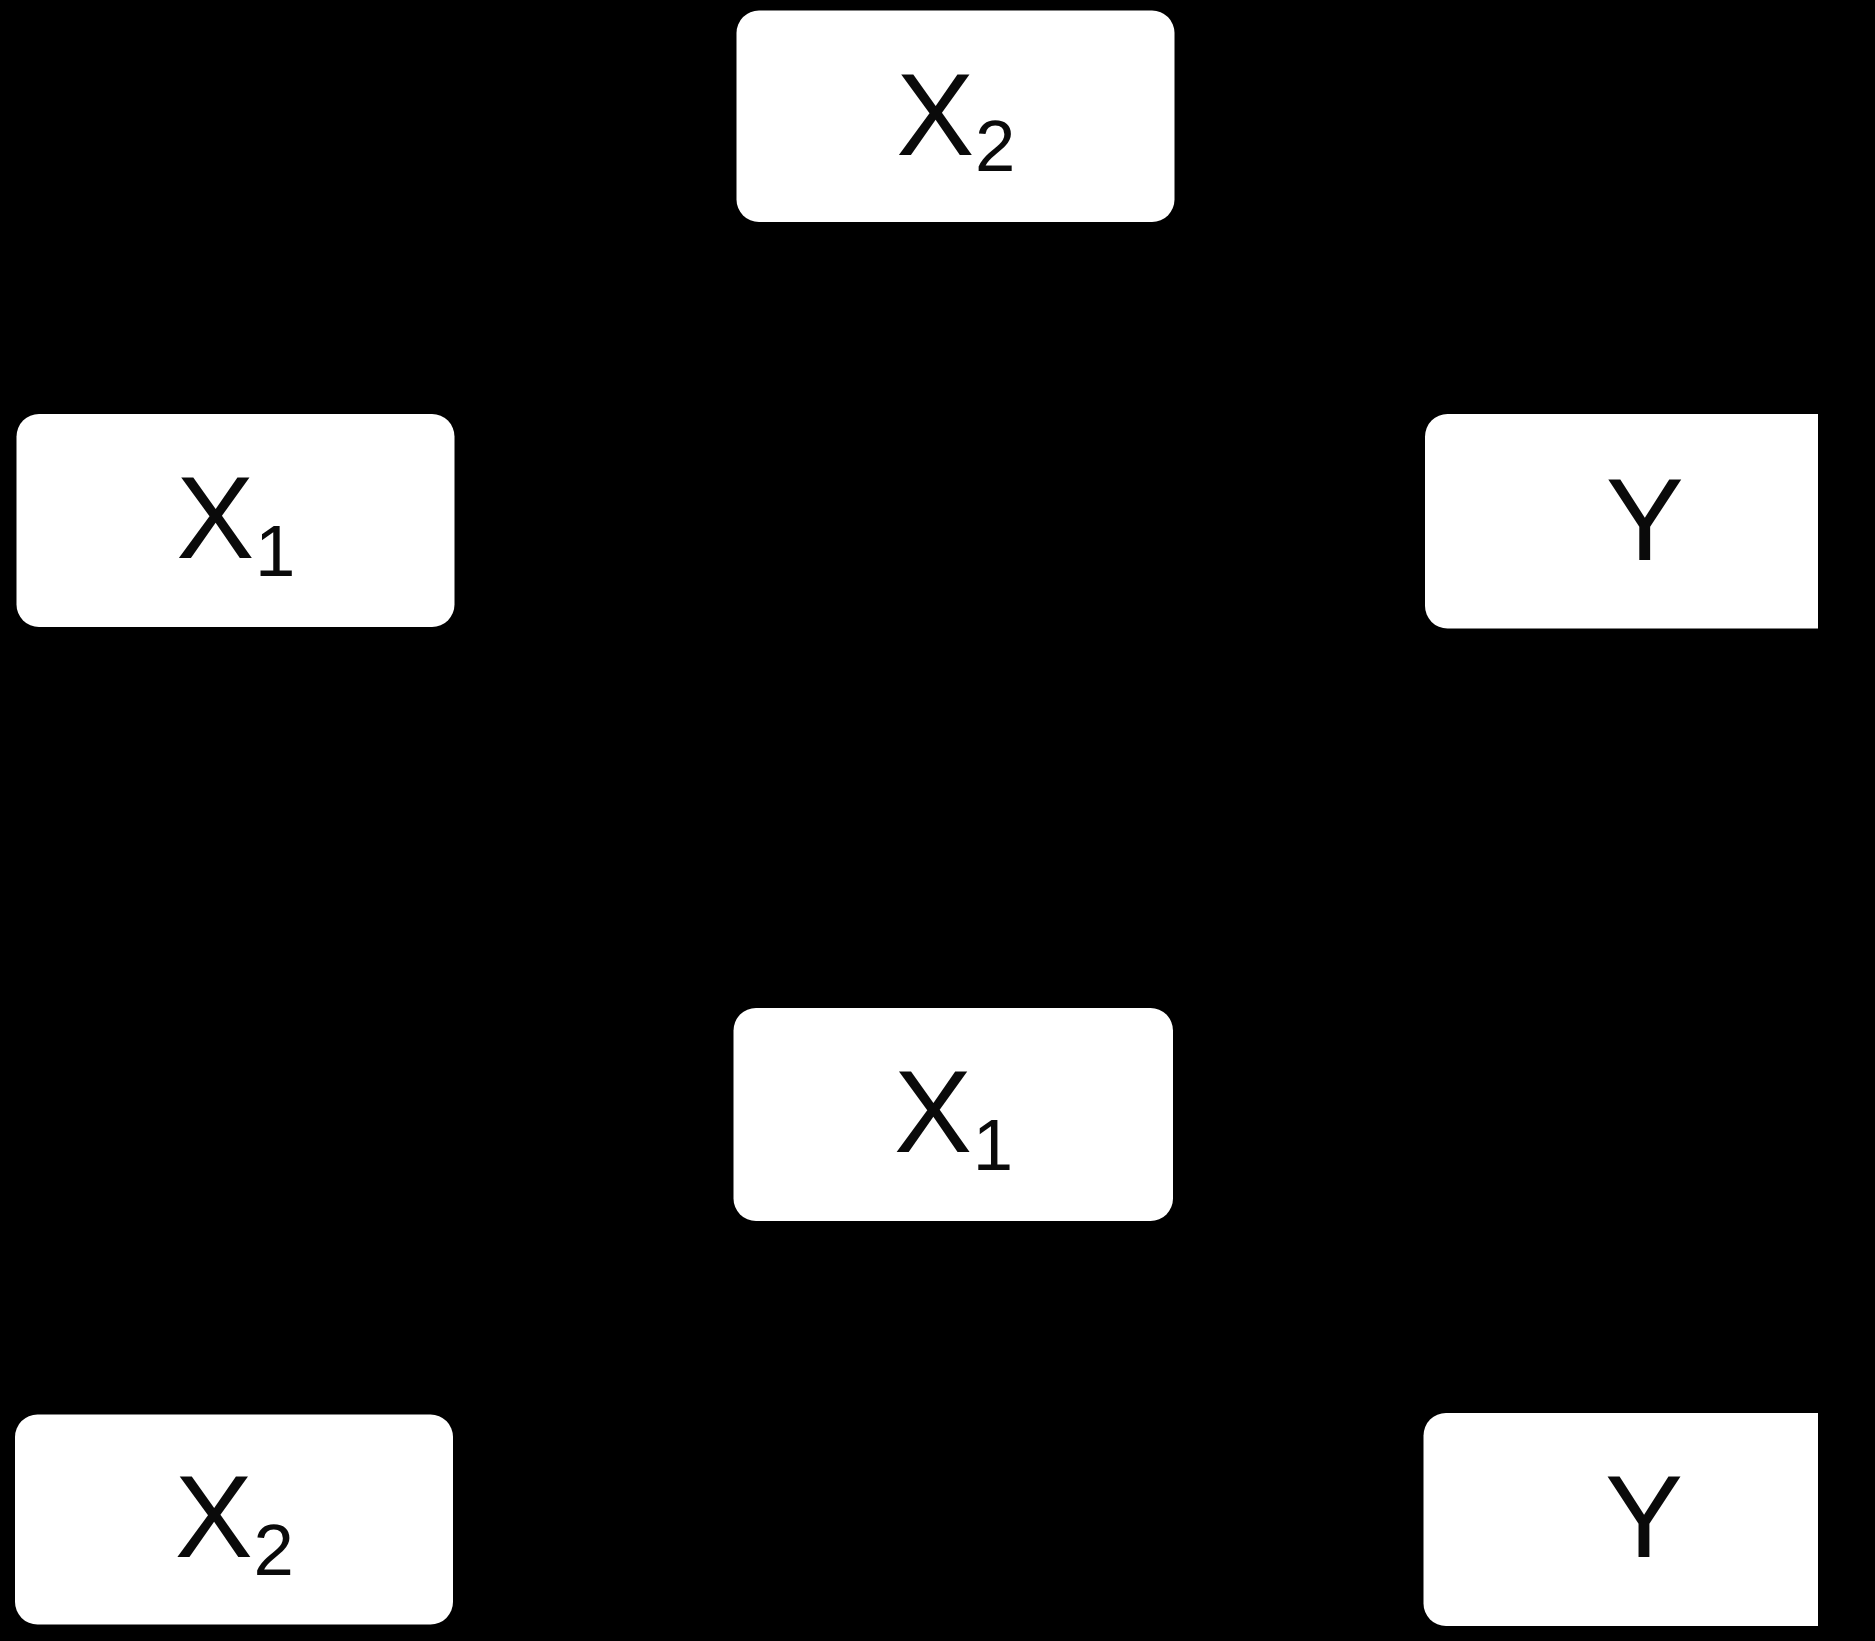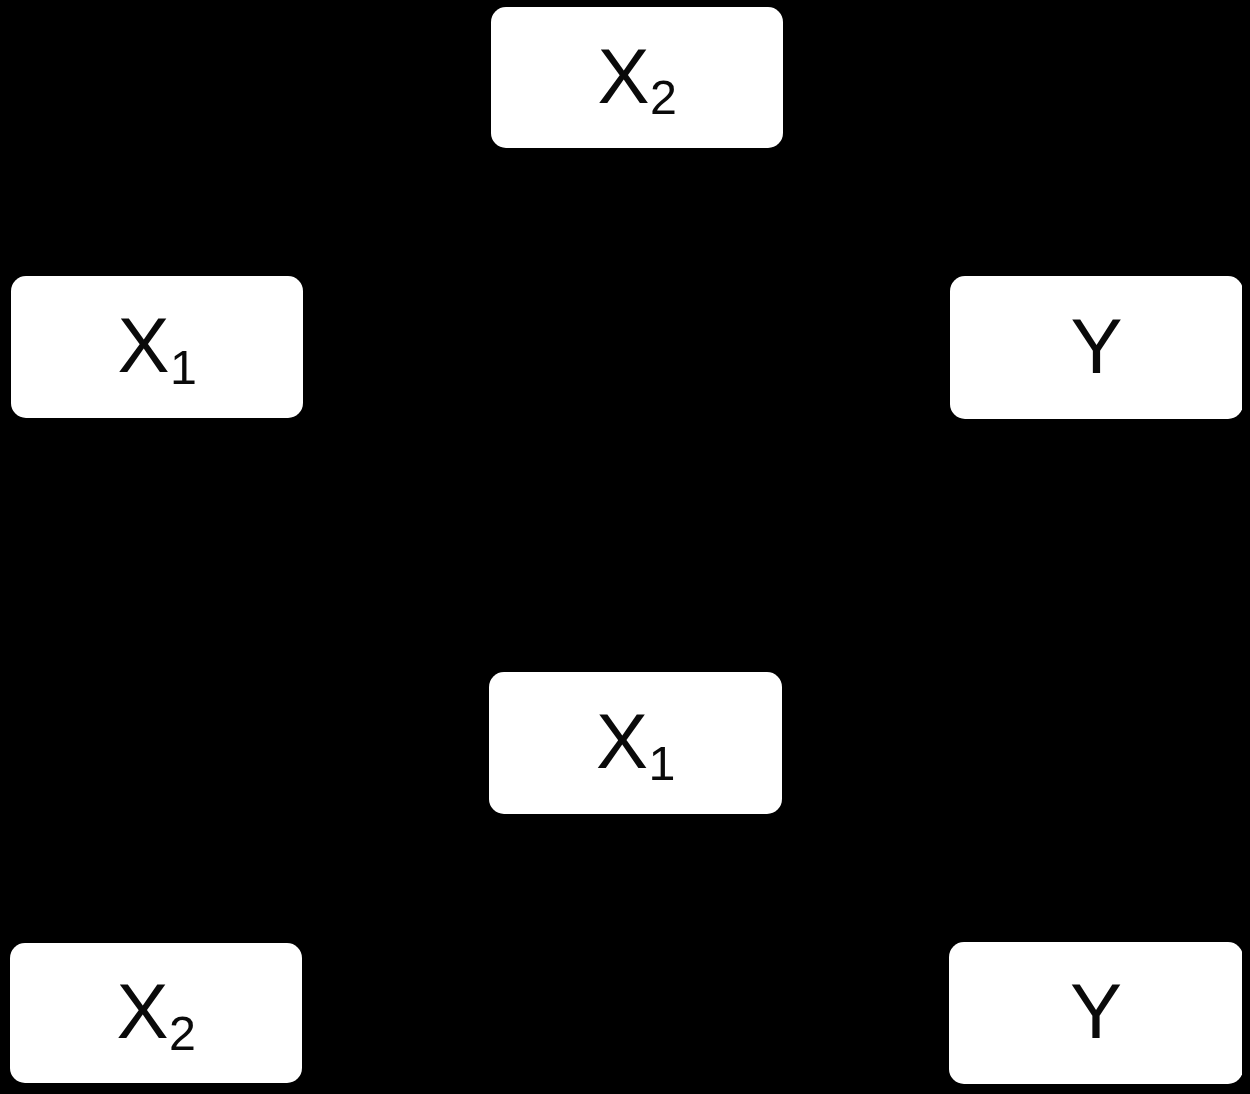--- a/index.html
+++ b/index.html
@@ -8,21 +8,20 @@
     padding: 0;
     background: #000000;
   }
   #canvas {
     position: relative;
     width: 1212px;
     height: 1094px;
     background: #000000;
     overflow: hidden;
     font-family: "Liberation Sans", "DejaVu Sans", sans-serif;
-    padding-left: 30px;
   }
   .graph-layer {
     position: absolute;
     left: 0;
     top: 0;
     width: 1250px;
     height: 1094px;
   }
   .edge-svg {
     position: absolute;

